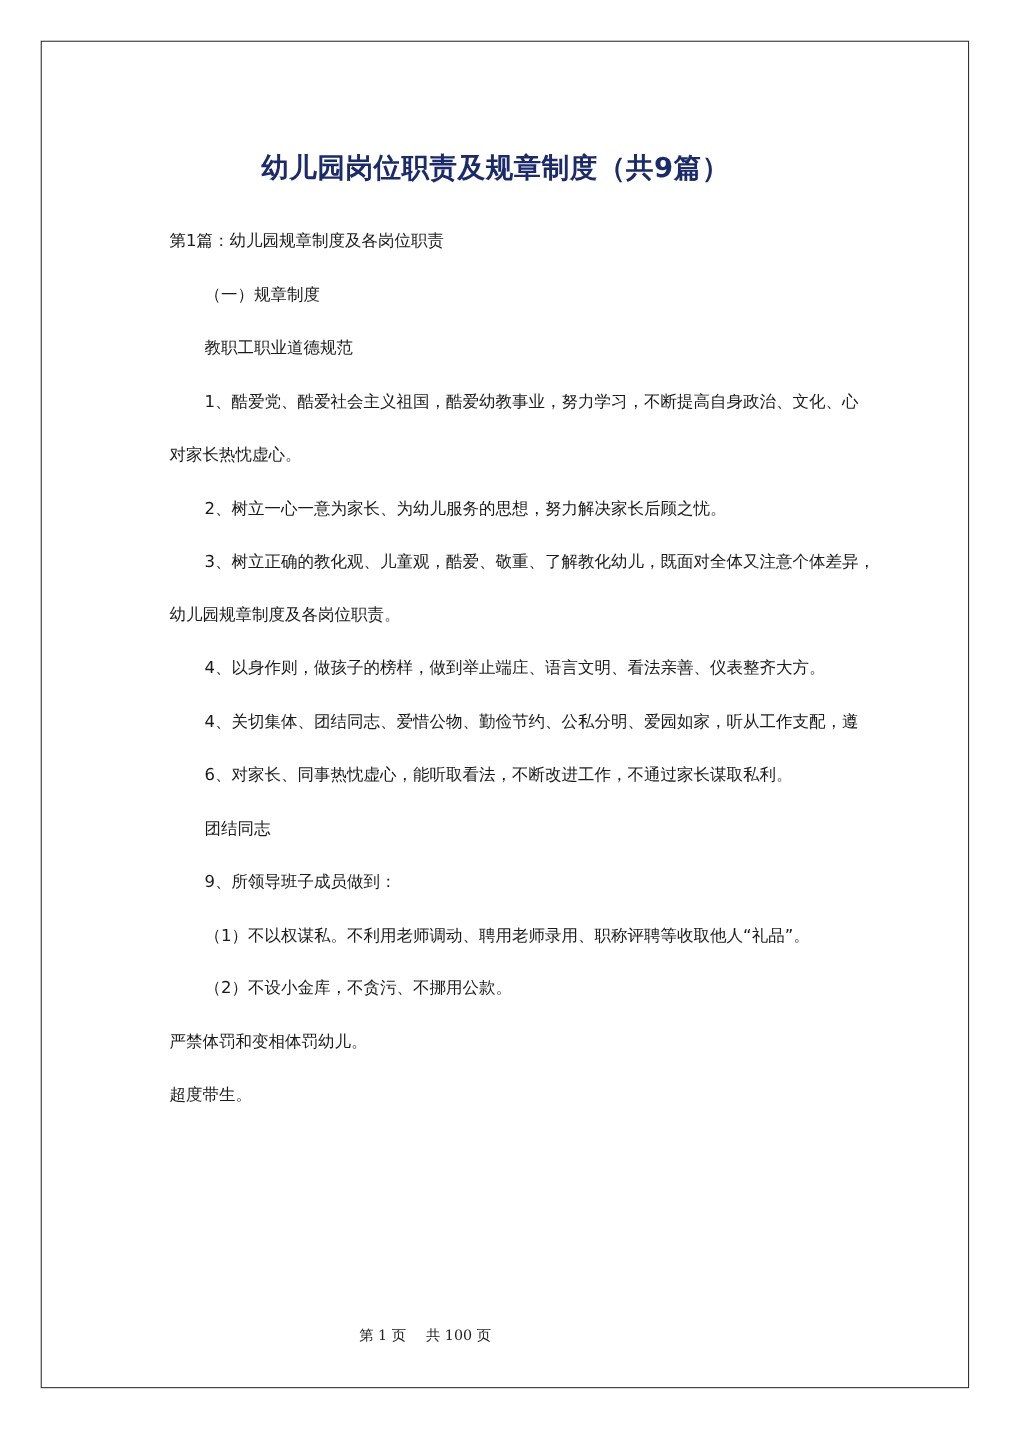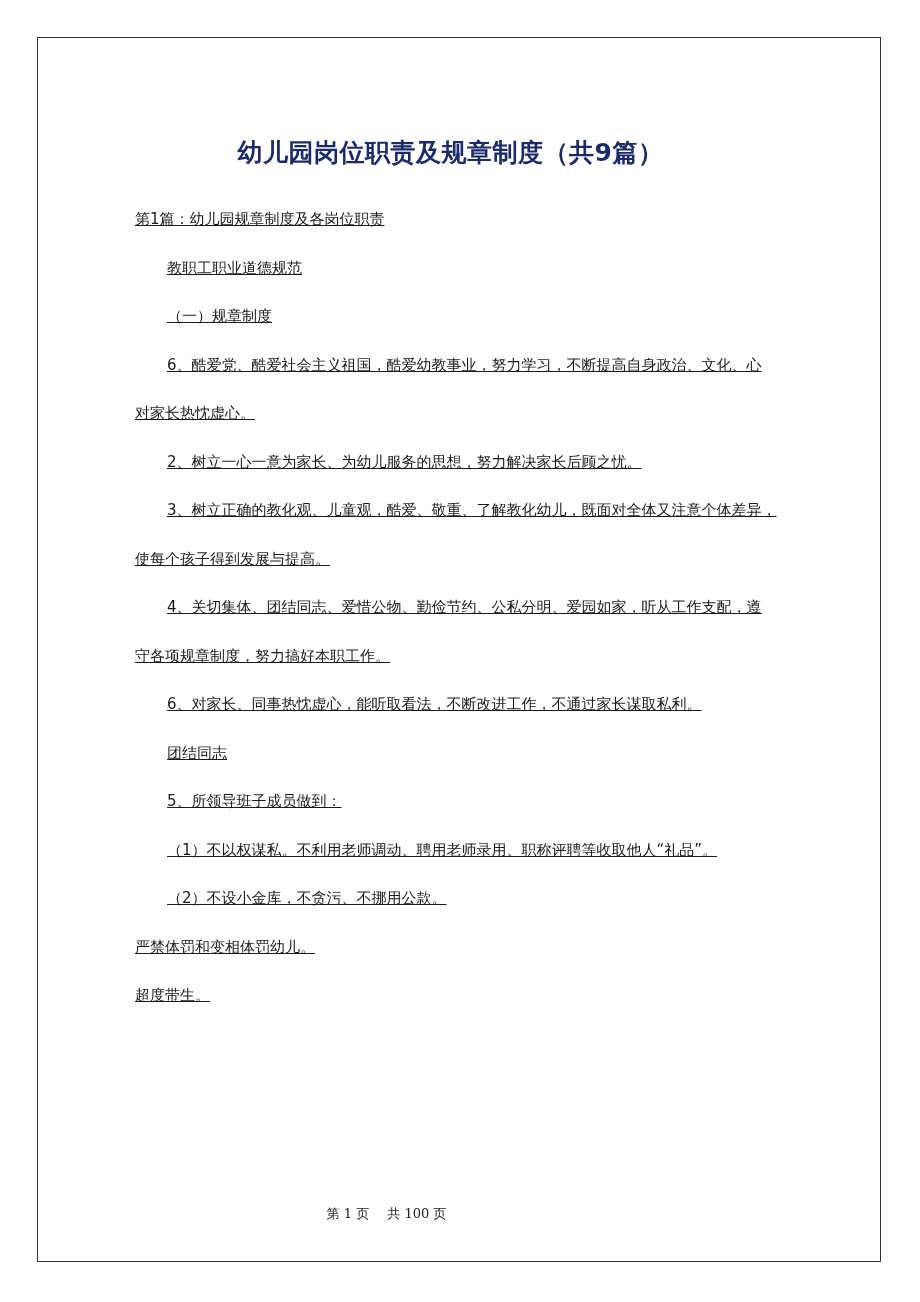--- a/index.html
+++ b/index.html
@@ -31,24 +31,23 @@
       top: 118px;
       text-align: center;
       font-size: 25px;
       font-weight: bold;
       color: #1b2a6b;
       letter-spacing: 0.5px;
       line-height: 36px;
     }
     .content {
       position: absolute;
-      left: 135px;
+      left: 154px;
       top: 195px;
       width: 648px;
-      text-decoration: underline;
     }
     .para {
       font-size: 15px;
       line-height: 48.5px;
       margin: 0;
       white-space: nowrap;
     }
     .para.indent {
       text-indent: 32px;
     }
@@ -68,32 +67,32 @@
   </style>
 </head>
 <body>
 
 <div class="page-frame"></div>
 
 <h1 class="doc-title">幼儿园岗位职责及规章制度（共9篇）</h1>
 
 <div class="content">
   <p class="para">第1篇：幼儿园规章制度及各岗位职责</p>
+  <p class="para indent">（一）规章制度</p>
   <p class="para indent">教职工职业道德规范</p>
-  <p class="para indent">（一）规章制度</p>
-  <p class="para indent">6、酷爱党、酷爱社会主义祖国，酷爱幼教事业，努力学习，不断提高自身政治、文化、心</p>
+  <p class="para indent">1、酷爱党、酷爱社会主义祖国，酷爱幼教事业，努力学习，不断提高自身政治、文化、心</p>
   <p class="para">对家长热忱虚心。</p>
   <p class="para indent">2、树立一心一意为家长、为幼儿服务的思想，努力解决家长后顾之忧。</p>
   <p class="para indent">3、树立正确的教化观、儿童观，酷爱、敬重、了解教化幼儿，既面对全体又注意个体差异，</p>
-  <p class="para">使每个孩子得到发展与提高。</p>
+  <p class="para">幼儿园规章制度及各岗位职责。</p>
+  <p class="para indent">4、以身作则，做孩子的榜样，做到举止端庄、语言文明、看法亲善、仪表整齐大方。</p>
   <p class="para indent">4、关切集体、团结同志、爱惜公物、勤俭节约、公私分明、爱园如家，听从工作支配，遵</p>
-  <p class="para">守各项规章制度，努力搞好本职工作。</p>
   <p class="para indent">6、对家长、同事热忱虚心，能听取看法，不断改进工作，不通过家长谋取私利。</p>
   <p class="para indent">团结同志</p>
-  <p class="para indent">5、所领导班子成员做到：</p>
+  <p class="para indent">9、所领导班子成员做到：</p>
   <p class="para indent">（1）不以权谋私。不利用老师调动、聘用老师录用、职称评聘等收取他人“礼品”。</p>
   <p class="para indent">（2）不设小金库，不贪污、不挪用公款。</p>
   <p class="para">严禁体罚和变相体罚幼儿。</p>
   <p class="para">超度带生。</p>
 </div>
 
 <div class="footer">
   <span>第 1 页</span>
   <span>共 100 页</span>
 </div>

